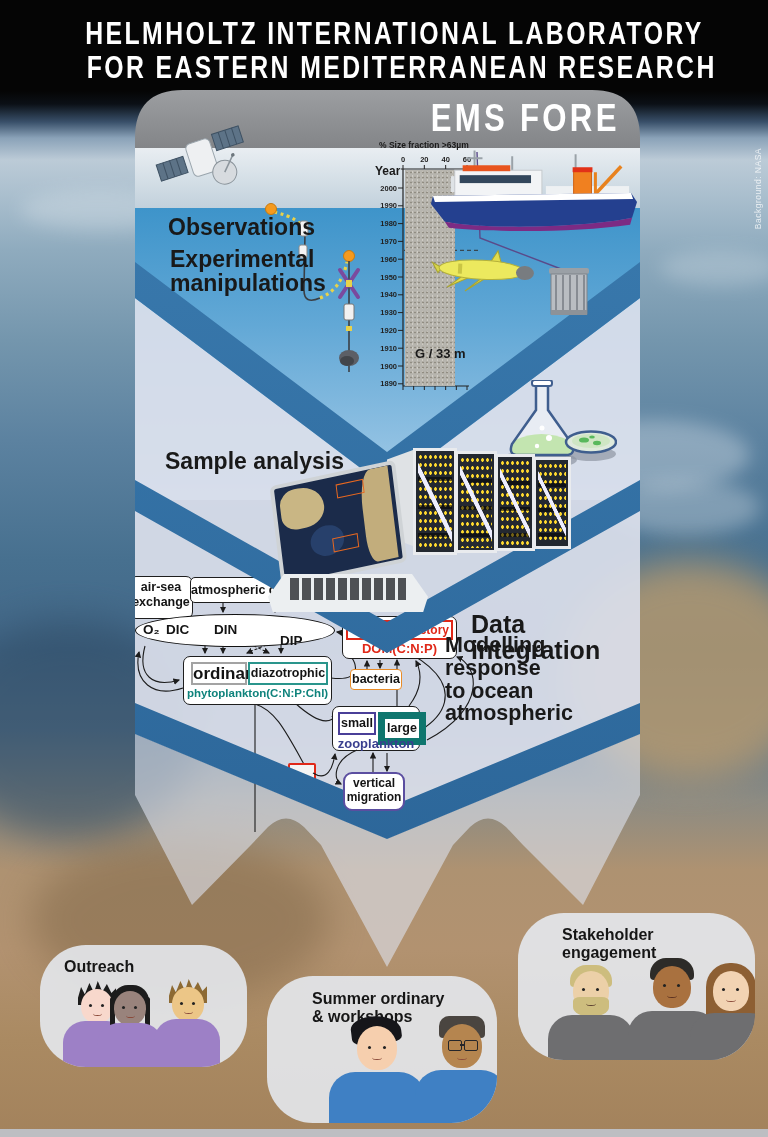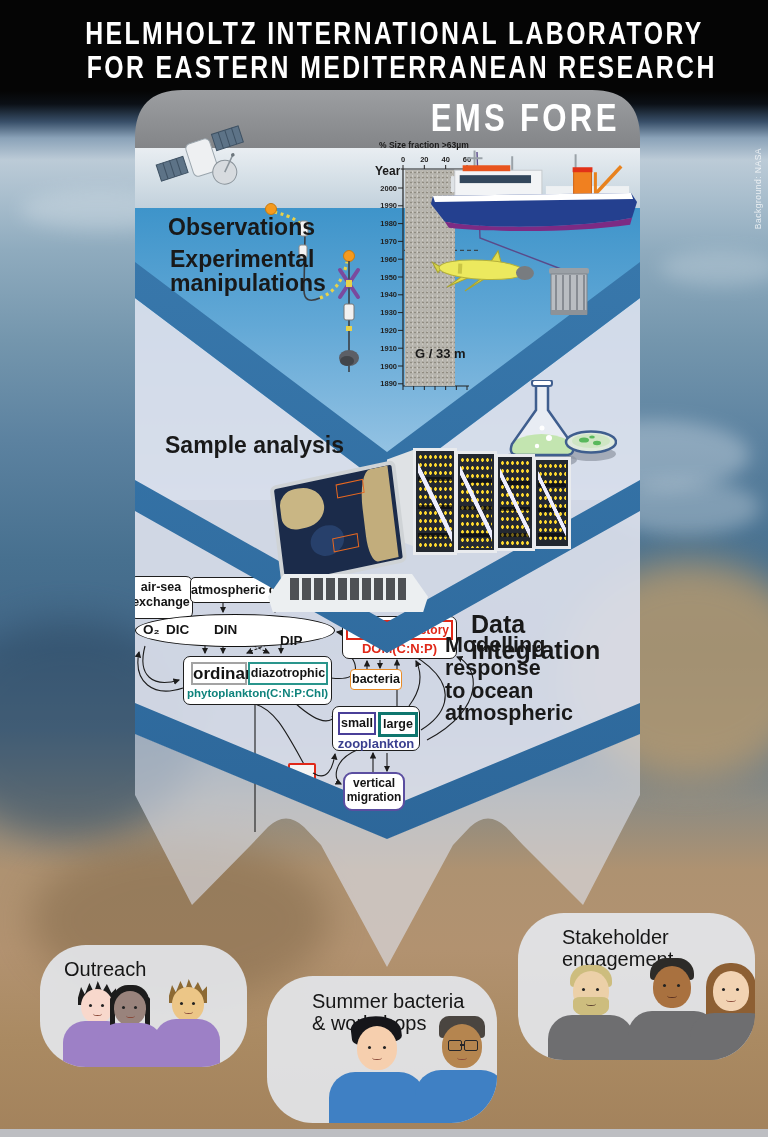--- a/index.html
+++ b/index.html
@@ -41,21 +41,21 @@
   .chev3{clip-path:polygon(0px 613px,252px 718px,505px 613px,505px 644px,252px 749px,0px 644px);}
   .stage-label{position:absolute;color:#191919;font-weight:bold;line-height:1.04;}
   .mbox{position:absolute;background:#fff;border:1.5px solid #1e1e1e;border-radius:7px;
     font-weight:bold;color:#141414;text-align:center;}
   .mbox .in{position:absolute;background:#fff;text-align:center;font-weight:bold;}
   .chart{position:absolute;left:238px;top:48px;width:116px;height:258px;}
   .core-strip{position:absolute;left:32px;top:32px;width:50px;height:216px;background:#b7b5ae;
     background-image:radial-gradient(#918d82 .7px,transparent 1px),radial-gradient(#cfccc4 .7px,transparent 1px);
     background-size:4px 5px,5px 4px;}
   .bub{position:absolute;background:rgba(230,234,241,.88);border-radius:46px;overflow:hidden;}
-  .bub-title{position:absolute;font-weight:normal;font-size:20px;color:#161616;line-height:1.1;}
+  .bub-title{position:absolute;font-weight:bold;font-size:16px;color:#161616;line-height:1.1;}
   .pers,.pers div{position:absolute;}
   .spiky{clip-path:polygon(0 70%,8% 25%,18% 55%,30% 8%,42% 48%,52% 0,64% 45%,76% 12%,88% 50%,100% 30%,100% 100%,0 100%);}
   .eye{width:3px;height:3px;border-radius:50%;background:#222;}
   .mouth{height:4px;border-bottom:1.6px solid #8a4a3a;border-radius:50%;}
   svg{display:block;}
 </style>
 </head>
 <body>
 
 <svg width="0" height="0" style="position:absolute">
@@ -142,21 +142,21 @@
 
     <div class="mbox" style="left:207px;top:526px;width:113px;height:41px">
       <span class="in" style="left:3px;top:3px;width:101px;height:16px;border:2px solid #e02818;color:#e02818;font-size:12px;line-height:16px;text-align:right;padding-right:2px">refractory</span>
       <span class="abs" style="left:0;top:24px;width:113px;color:#e02818;font-size:13px">DOM(C:N:P)</span>
     </div>
 
     <div class="mbox" style="left:215px;top:579px;width:50px;height:19px;border:1.5px solid #e88c28;border-radius:4px;font-size:12.5px;line-height:19px">bacteria</div>
 
     <div class="mbox" style="left:197px;top:616px;width:86px;height:43px">
       <span class="in" style="left:5px;top:5px;width:34px;height:19px;border:2px solid #4a3f98;font-size:12.5px;line-height:19px">small</span>
-      <span class="in" style="left:45px;top:5px;width:34px;height:19px;border:3px solid #0f766e;font-size:12.5px;line-height:19px">large</span>
+      <span class="in" style="left:45px;top:5px;width:34px;height:19px;border:7px solid #0f766e;font-size:12.5px;line-height:19px">large</span>
       <span class="abs" style="left:0;top:29px;width:86px;color:#3a3f8f;font-size:13px">zooplankton</span>
     </div>
 
     <div class="mbox" style="left:153px;top:673px;width:24px;height:16px;border:2.5px solid #e02818;border-radius:2px;background:#f4f4f4"></div>
 
     <div class="chev chev1"></div>
     <div class="chev chev2"></div>
     <div class="chev chev3"></div>
 
     <svg class="abs" style="left:0;top:0" width="505" height="895" viewBox="0 0 505 895">
@@ -397,21 +397,21 @@
         <div class="abs" style="left:22px;top:4px;width:116px;height:22px;background:repeating-linear-gradient(90deg,#33363a 0 9px,#eceff1 9px 12px),repeating-linear-gradient(0deg,#33363a 0 5px,#eceff1 5px 8px);opacity:.85"></div>
       </div>
     </div>
 
     <div class="ems-title"><span>EMS FORE</span></div>
 
     <div class="stage-label" style="left:35px;top:158px;font-size:23px">
       <span>Experimental</span><br><span>manipulations</span>
     </div>
     <div class="stage-label" style="left:33px;top:126px;font-size:23px">Observations</div>
-    <div class="stage-label" style="left:30px;top:344px;font-size:23px">
+    <div class="stage-label" style="left:30px;top:360px;font-size:23px">
       <span>Sample analysis</span><br>
     </div>
     <div class="stage-label" style="left:336px;top:521px;font-size:25px">Data integration</div>
     <div class="stage-label" style="left:310px;top:544px;font-size:21.5px;line-height:1.06">
       <span>Modelling response</span><br><span>to ocean</span><br><span>atmospheric</span>
     </div>
   </div>
 
   <div class="bub" style="left:40px;top:945px;width:207px;height:122px">
     <div class="bub-title" style="left:24px;top:13px">Outreach</div>
@@ -441,21 +441,21 @@
         <div class="eye" style="left:8px;top:15px"></div>
           <div class="eye" style="left:20px;top:15px"></div>
         <div class="mouth" style="left:12px;top:22px;width:9px"></div>
       </div>
       <div style="left:114px;top:74px;width:66px;height:48px;background:#9d80c6;border-radius:22px 22px 0 0"></div>
     </div>
   </div>
 
   <div class="bub" style="left:267px;top:976px;width:230px;height:147px">
     <div class="bub-title" style="left:45px;top:14px">
-      <span>Summer bacteria</span><br><span>&amp; workshops</span>
+      <span>Summer ordinary</span><br><span>&amp; workshops</span>
     </div>
     <div class="pers">
       <div style="left:84px;top:40px;width:50px;height:28px;background:#16161a;border-radius:60% 90% 30% 40%;transform:rotate(-7deg)"></div>
       <div style="left:90px;top:50px;width:40px;height:44px;background:#f6cfae;border-radius:50% 50% 46% 46%">
         <div class="eye" style="left:11px;top:20px"></div>
           <div class="eye" style="left:26px;top:20px"></div>
         <div class="mouth" style="left:15px;top:29px;width:10px"></div>
       </div>
       <div style="left:62px;top:96px;width:96px;height:51px;background:#3f80c4;border-radius:26px 26px 0 0"></div>
     </div>

